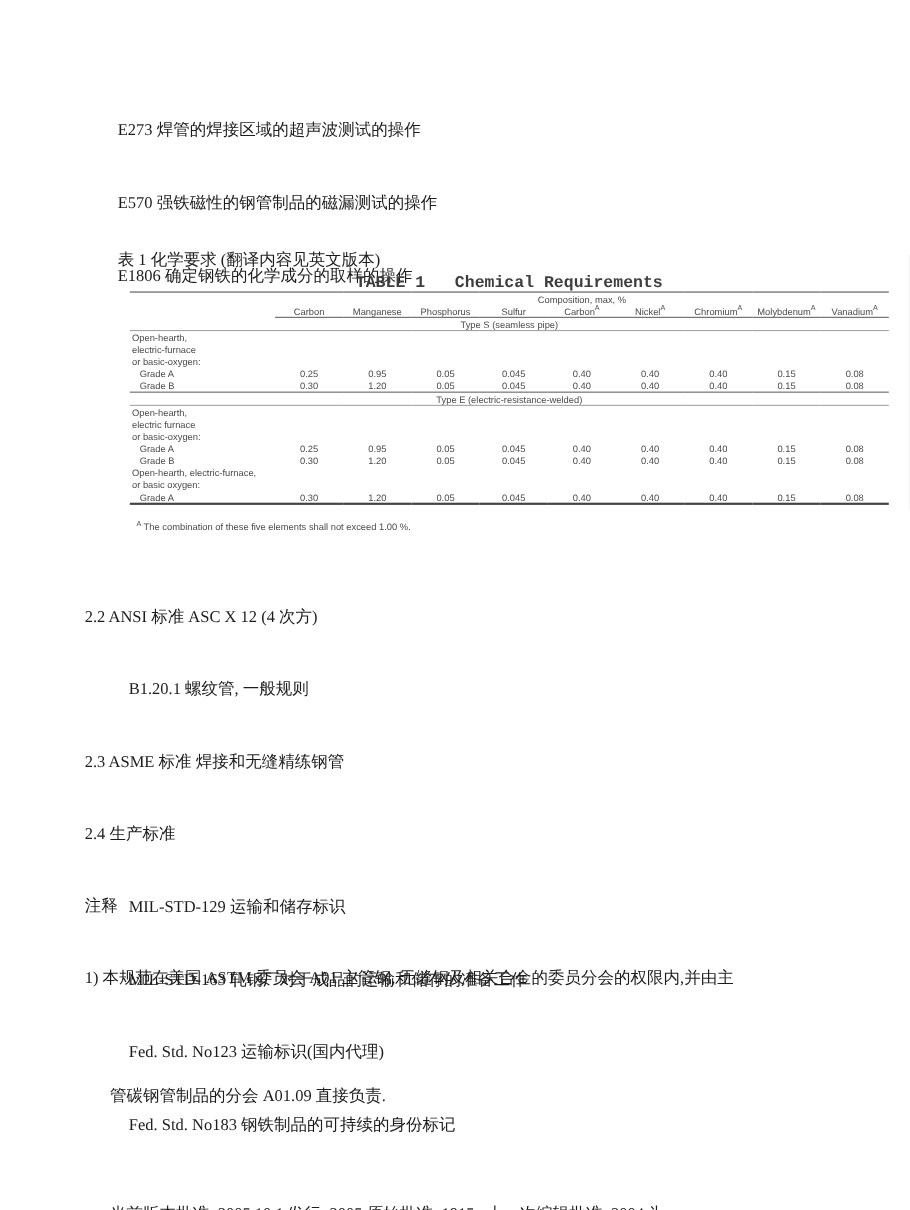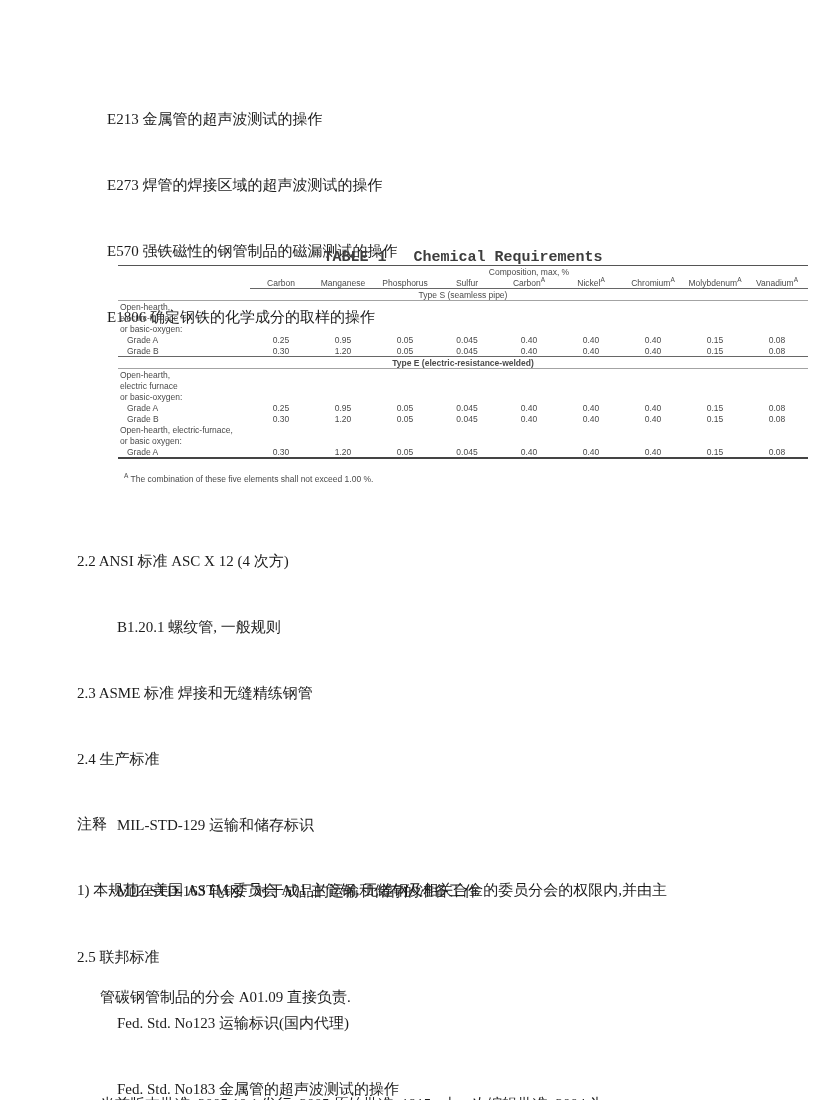--- a/index.html
+++ b/index.html
@@ -30,40 +30,40 @@
     border-top:1px solid #555; border-bottom:2px solid #444;
   }
   .dtable td, .dtable th {
     padding:0 1px; font-weight:normal; text-align:center;
     vertical-align:bottom; height:11px; overflow:hidden; white-space:nowrap;
   }
   .dtable .lblcol { text-align:left; padding-left:2px; }
   .dtable .gradelbl { text-align:left; padding-left:9px; }
   .dtable tr.colhead th.vcol { border-bottom:1px solid #666; }
   .dtable tr.section td { border-bottom:1px solid #a3a3a3; }
-  .dtable tr.section.ruled td { border-top:1px solid #666;font-weight:bold; }
+  .dtable tr.section.ruled td { border-top:1px solid #666; }
   sup.fn { font-size:6.5px; vertical-align:super; line-height:0; }
   .tbl-footnote {
     position:absolute; left:124px; top:474px;
     font-family:"Liberation Sans","DejaVu Sans",sans-serif;
     font-size:8.5px; color:#4a4a4a; white-space:pre;
   }
 </style>
 </head>
 <body>
 
 <div class="page">
 
   <div class="block body-text" style="left:107px; top:64px;">
-    <div class="line">E213 金属管的超声波测试的操作</div>
     <div class="line">E273 焊管的焊接区域的超声波测试的操作</div>
     <div class="line">E570 强铁磁性的钢管制品的磁漏测试的操作</div>
     <div class="line">E1806 确定钢铁的化学成分的取样的操作</div>
   </div>
 
+  <div class="tbl-caption-zh">表 1 化学要求 (翻译内容见英文版本)</div>
   <div class="tbl-caption-en">TABLE 1   Chemical Requirements</div>
 
   <div class="tbl-wrap">
     <table class="dtable">
       <colgroup>
         <col style="width:132px;">
         <col style="width:62px;">
           <col style="width:62px;">
           <col style="width:62px;">
         <col style="width:62px;">
@@ -197,23 +197,22 @@
 
   <div class="tbl-footnote"><sup class="fn">A</sup><span> The combination of these five elements shall not exceed 1.00 %.</span></div>
 
   <div class="block body-text" style="left:77px; top:506px;">
     <div class="line">2.2 ANSI 标准 ASC X 12 (4 次方)</div>
     <div class="line ind1">B1.20.1 螺纹管, 一般规则</div>
     <div class="line">2.3 ASME 标准 焊接和无缝精练钢管</div>
     <div class="line">2.4 生产标准</div>
     <div class="line ind1">MIL-STD-129 运输和储存标识</div>
     <div class="line ind1">MIL-STD-163 轧钢厂对于成品的运输和储存的准备工作</div>
-    <div class="line">2.5 联邦标准</div>
     <div class="line ind1">Fed. Std. No123 运输标识(国内代理)</div>
-    <div class="line ind1">Fed. Std. No183 金属管的超声波测试的操作</div>
+    <div class="line ind1">Fed. Std. No183 钢铁制品的可持续的身份标记</div>
     
     
   </div>
 
   <div class="block body-text" style="left:77px; top:769px;">
     <div class="line">注释</div>
     <div class="line">1) 本规范在美国 ASTM 委员会 A01 主管钢, 无缝钢及相关合金的委员分会的权限内,并由主</div>
     <div class="line nind">管碳钢管制品的分会 A01.09 直接负责.</div>
     <div class="line nind">当前版本批准: 2005.10.1 发行: 2005 原始批准: 1915   上一次编辑批准: 2004 为</div>
     <div class="line nind">A53/A53M-04a</div>

